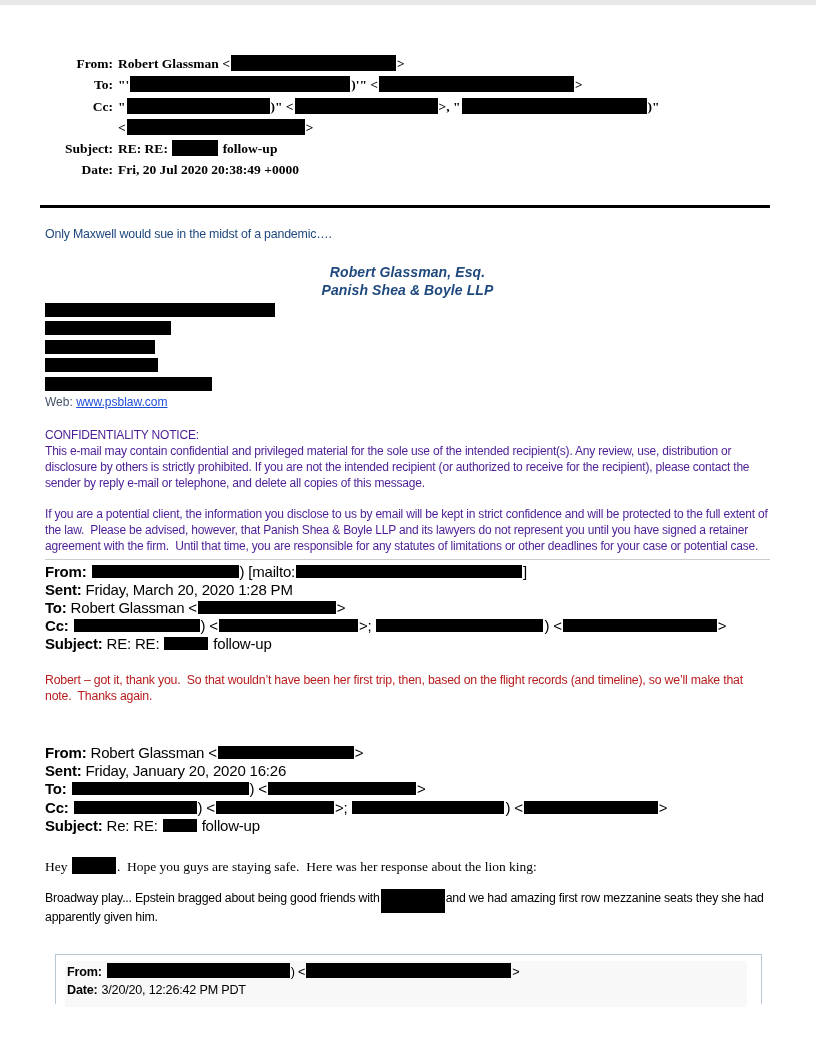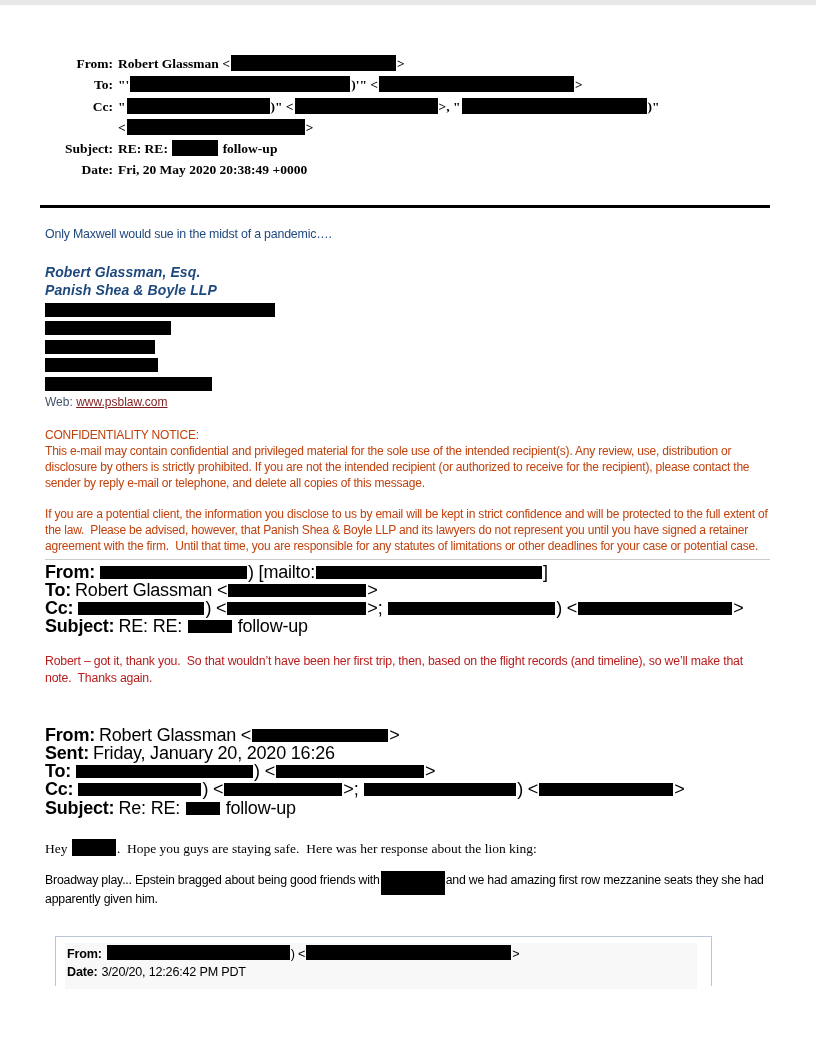--- a/index.html
+++ b/index.html
@@ -19,41 +19,41 @@
   .hdr-table .val .bar { height:16px; vertical-align:-3px; }
   
   .bar { display:inline-block; background:#000; height:13px; vertical-align:-1px; margin:0 1px; }
   .bar-row { background:#000; height:14px; margin-bottom:4.5px; }
   
   .rule-thick { border:0; border-top:3px solid #000; margin:24px 0 0 -5px; width:730px; }
   .rule-thin  { border:0; border-top:1px solid #cccccc; margin:4px 0 3px 0; width:725px; }
   
   .intro { margin-top:18px; font-size:12.4px; line-height:16px; color:#1f497d; letter-spacing:-0.2px; white-space:pre-wrap; }
   .sig { margin-top:21px; }
-  .sig-line { font-size:14px; line-height:18.5px; font-weight:bold; font-style:italic; color:#1f497d; letter-spacing:0.1px; }
+  .sig-line { font-size:14px; line-height:18.5px; font-weight:bold; font-style:italic; color:#1f497d; letter-spacing:0.1px;text-align:center; }
   .sig-bars { margin-top:3px; }
   .web-line { font-size:12px; color:#44546a; margin-top:0px; line-height:15px; }
-  .web-line a { color:#7f1d1d; text-decoration:underline; }
-  .notice { margin-top:18px; color:#c2410c; font-size:12px; line-height:15.8px; letter-spacing:-0.2px; }
+  .web-line a { color:#1d4ed8; text-decoration:underline; }
+  .notice { margin-top:18px; color:#4c1d95; font-size:12px; line-height:15.8px; letter-spacing:-0.2px; }
   .notice p { white-space:pre-wrap; }
   .notice p + p { margin-top:15.8px; }
   
-  .ihdr { font-size:18px; line-height:18.2px; letter-spacing:-0.2px; }
+  .ihdr { font-size:15px; line-height:18.2px; letter-spacing:-0.2px; }
   .ihdr-row b { margin-right:4px; }
   .ihdr-row .seg { white-space:pre-wrap; }
   .msg-blue { margin-top:18px; font-size:12.3px; line-height:16.2px; color:#b91c1c;
     letter-spacing:-0.2px; white-space:pre-wrap; }
   .hdr3 { margin-top:40px; }
   .hey { margin-top:22px; font-family:"Liberation Serif", serif; font-size:13.5px;
     line-height:18px; white-space:pre-wrap; }
   .hey .bar { height:17px; vertical-align:-3px; }
   .broadway { margin-top:14px; font-size:12.3px; line-height:16.2px; letter-spacing:-0.2px; white-space:pre-wrap; }
   .broadway .bar { height:24px; vertical-align:-7px; margin:-4px 1px; }
   
-  .qbox { margin-top:29px; margin-left:10px; width:657px; height:50px;
+  .qbox { margin-top:29px; margin-left:10px; width:707px; height:50px;
     border:1.5px solid #b7c7d6; border-bottom:none; padding:6px 14px 0 9px; }
   .qinner { background:#f8f8f8; padding:2px 4px 8px 2px; font-size:12.6px; line-height:18px; letter-spacing:-0.2px; }
   .qinner .ihdr-row .bar { height:15px; vertical-align:-2px; }
 </style>
 </head>
 <body>
 
 <div class="page">
 
   <table class="hdr-table">
@@ -69,21 +69,21 @@
     <tr>
       <td class="lbl">Cc:</td>
       <td class="val">"<span class="bar" style="width: 143px;"></span>)" &lt;<span class="bar" style="width: 143px;"></span>&gt;, "<span class="bar" style="width: 185px;"></span>)"<br>&lt;<span class="bar" style="width: 178px;"></span>&gt;</td>
     </tr>
     <tr>
       <td class="lbl">Subject:</td>
       <td class="val">RE: RE: <span class="bar" style="width: 46px;"></span> follow-up</td>
     </tr>
     <tr>
       <td class="lbl">Date:</td>
-      <td class="val">Fri, 20 May 2020 20:38:49 +0000</td>
+      <td class="val">Fri, 20 Jul 2020 20:38:49 +0000</td>
     </tr>
   </tbody>
     </table>
 
   <hr class="rule-thick">
 
   <p class="intro">Only Maxwell would sue in the midst of a pandemic….</p>
 
   <div class="sig">
     <div class="sig-line">Robert Glassman, Esq.</div>
@@ -100,20 +100,21 @@
 
   <div class="notice">
     <p><span>CONFIDENTIALITY NOTICE:</span><br><span>This e-mail may contain confidential and privileged material for the sole use of the intended recipient(s). Any review, use, distribution or disclosure by others is strictly prohibited. If you are not the intended recipient (or authorized to receive for the recipient), please contact the sender by reply e-mail or telephone, and delete all copies of this message.</span></p>
     <p><span>If you are a potential client, the information you disclose to us by email will be kept in strict confidence and will be protected to the full extent of the law.  Please be advised, however, that Panish Shea &amp; Boyle LLP and its lawyers do not represent you until you have signed a retainer agreement with the firm.  Until that time, you are responsible for any statutes of limitations or other deadlines for your case or potential case.</span></p>
   </div>
 
   <hr class="rule-thin">
 
   <div class="ihdr">
     <div class="ihdr-row"><b>From:</b><span class="seg"><span class="bar" style="width: 147px;"></span>) [mailto:<span class="bar" style="width: 226px;"></span>]</span></div>
+    <div class="ihdr-row"><b>Sent:</b><span class="seg">Friday, March 20, 2020 1:28 PM</span></div>
     <div class="ihdr-row"><b>To:</b><span class="seg">Robert Glassman &lt;<span class="bar" style="width: 138px;"></span>&gt;</span></div>
     <div class="ihdr-row"><b>Cc:</b><span class="seg"><span class="bar" style="width: 126px;"></span>) &lt;<span class="bar" style="width: 139px;"></span>&gt;; <span class="bar" style="width: 167px;"></span>) &lt;<span class="bar" style="width: 154px;"></span>&gt;</span></div>
     <div class="ihdr-row"><b>Subject:</b><span class="seg">RE: RE: <span class="bar" style="width: 44px;"></span> follow-up</span></div>
   </div>
 
   <p class="msg-blue">Robert – got it, thank you.  So that wouldn’t have been her first trip, then, based on the flight records (and timeline), so we’ll make that note.  Thanks again.</p>
 
   <div class="ihdr hdr3">
     <div class="ihdr-row"><b>From:</b><span class="seg">Robert Glassman &lt;<span class="bar" style="width: 136px;"></span>&gt;</span></div>
     <div class="ihdr-row"><b>Sent:</b><span class="seg">Friday, January 20, 2020 16:26</span></div>

